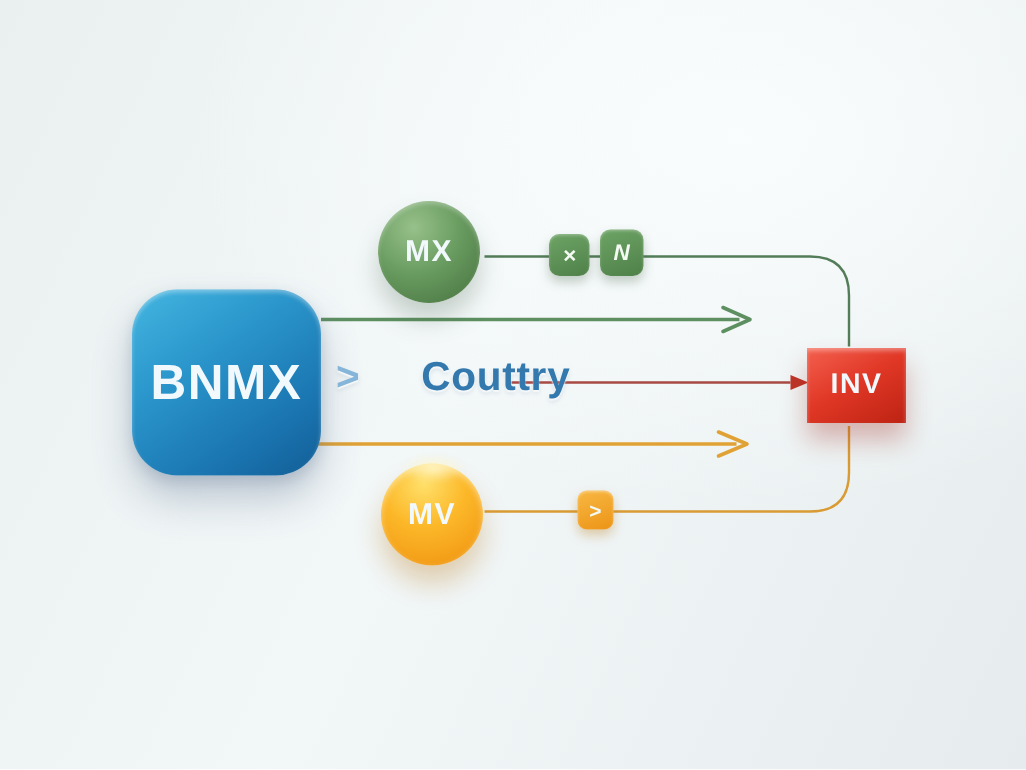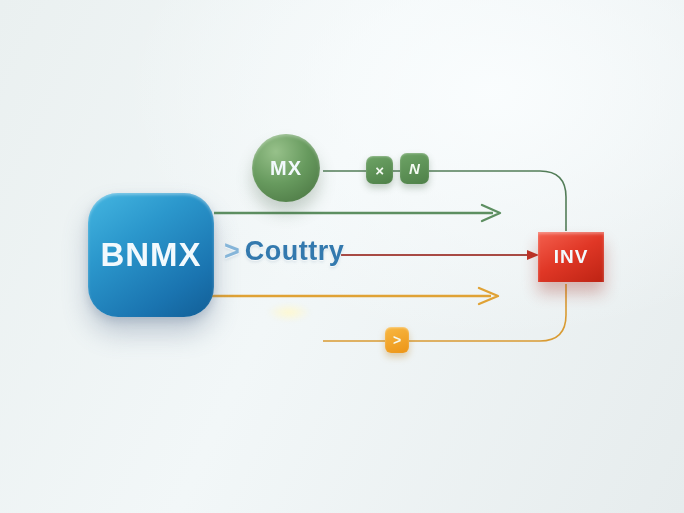--- a/index.html
+++ b/index.html
@@ -54,21 +54,21 @@
     left:385px;top:327px;width:24px;height:26px;border-radius:6px;font-size:14px;
     background:linear-gradient(160deg,#f8b843 0%,#ec9416 100%);
     box-shadow:0 4px 7px rgba(185,125,30,.35),inset 0 1px 2px rgba(255,255,255,.4);
   }
   .center-label{
     position:absolute;left:224px;top:236px;z-index:2;display:flex;align-items:center;
     font-size:27px;font-weight:bold;
     text-shadow:0 1px 1px rgba(255,255,255,.8),0 2px 3px rgba(120,150,175,.25);
   }
   .center-label .chev{color:#85b5d9;font-weight:600;margin-right:5px;}
-  .center-label .word{color:#3379ae;letter-spacing:.5px;}
+  .center-label .word{color:#3379ae;letter-spacing:.5px;margin-left:36px;}
 </style>
 </head>
 <body>
 
 <div class="canvas">
 
   <svg class="layer-svg" width="684" height="513" viewBox="0 0 684 513">
 
     <path d="M323 171 H540 Q566 171 566 197 V231" fill="none" stroke-width="1.6" stroke="#537d58"></path>
 
@@ -98,20 +98,23 @@
   <div class="badge badge-green badge-2">
     <span>N</span>
   </div>
 
   <div class="center-label">
     <span class="chev">&gt;</span>
     <span class="word">Couttry</span>
   </div>
 
   <div class="mv-glow"></div>
+  <div class="node circle mv">
+    <span>MV</span>
+  </div>
 
   <div class="badge badge-orange">
     <span>&gt;</span>
   </div>
 
   <div class="node inv">
     <span>INV</span>
   </div>
 
 </div>

